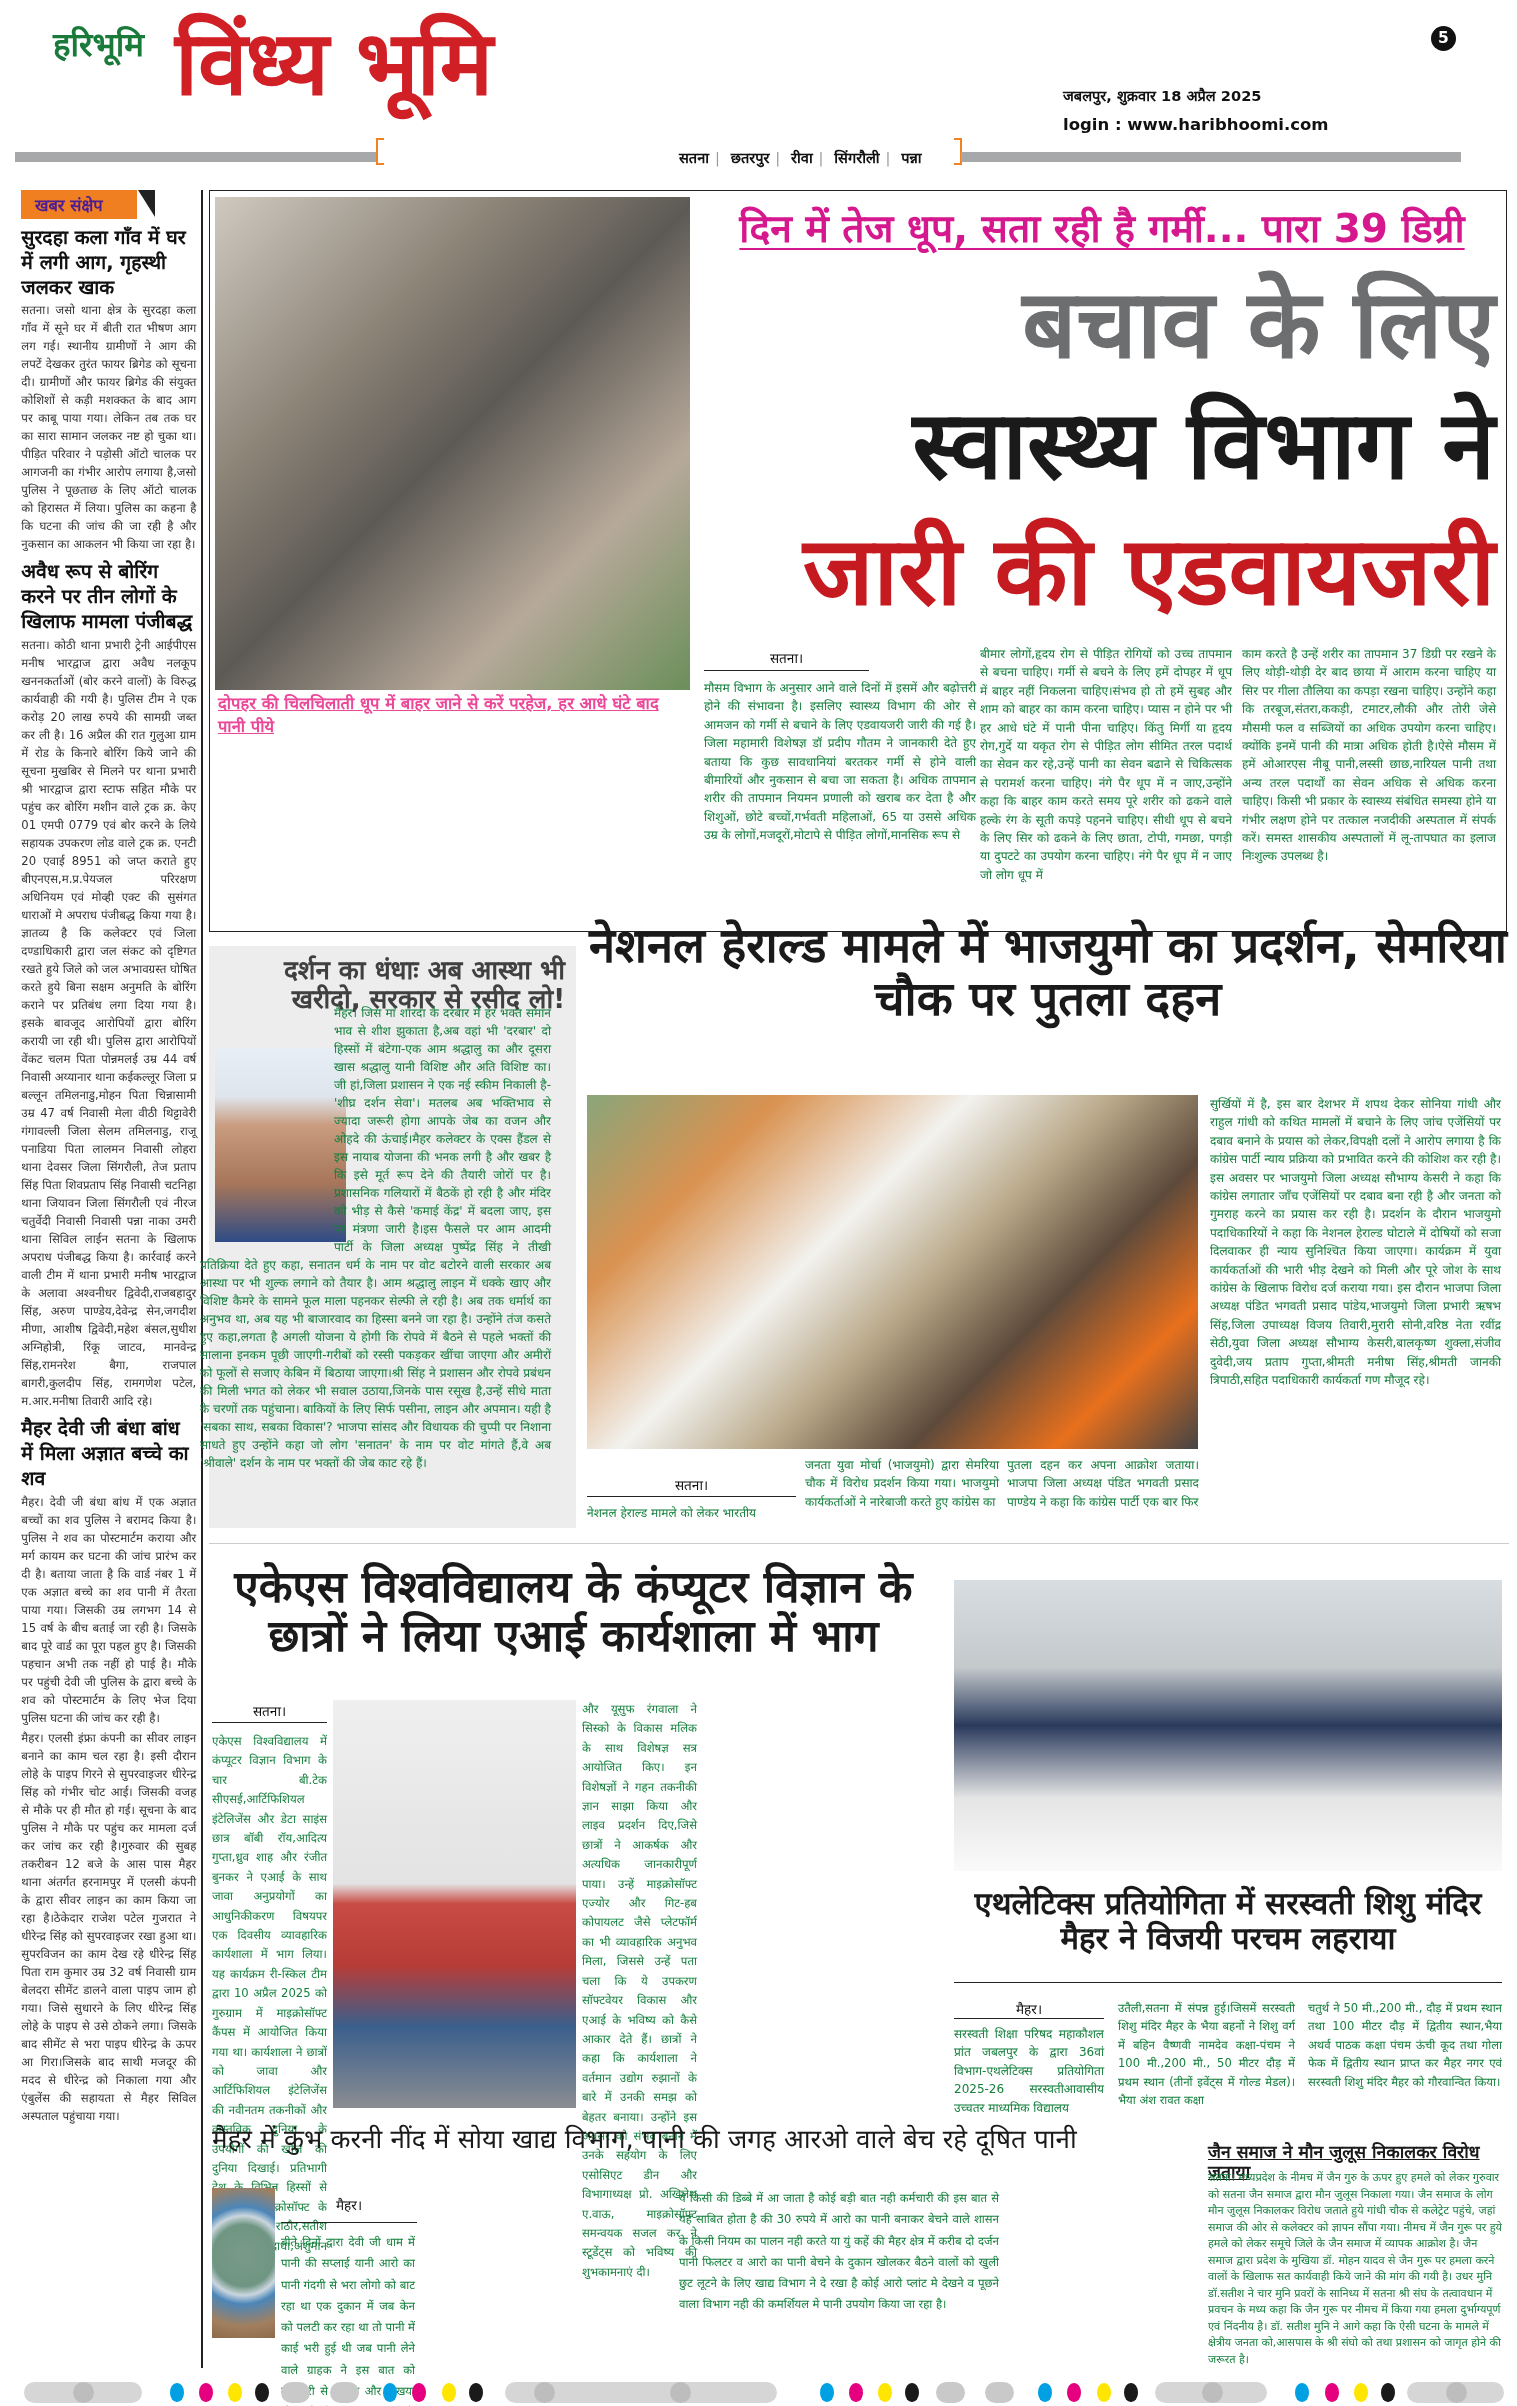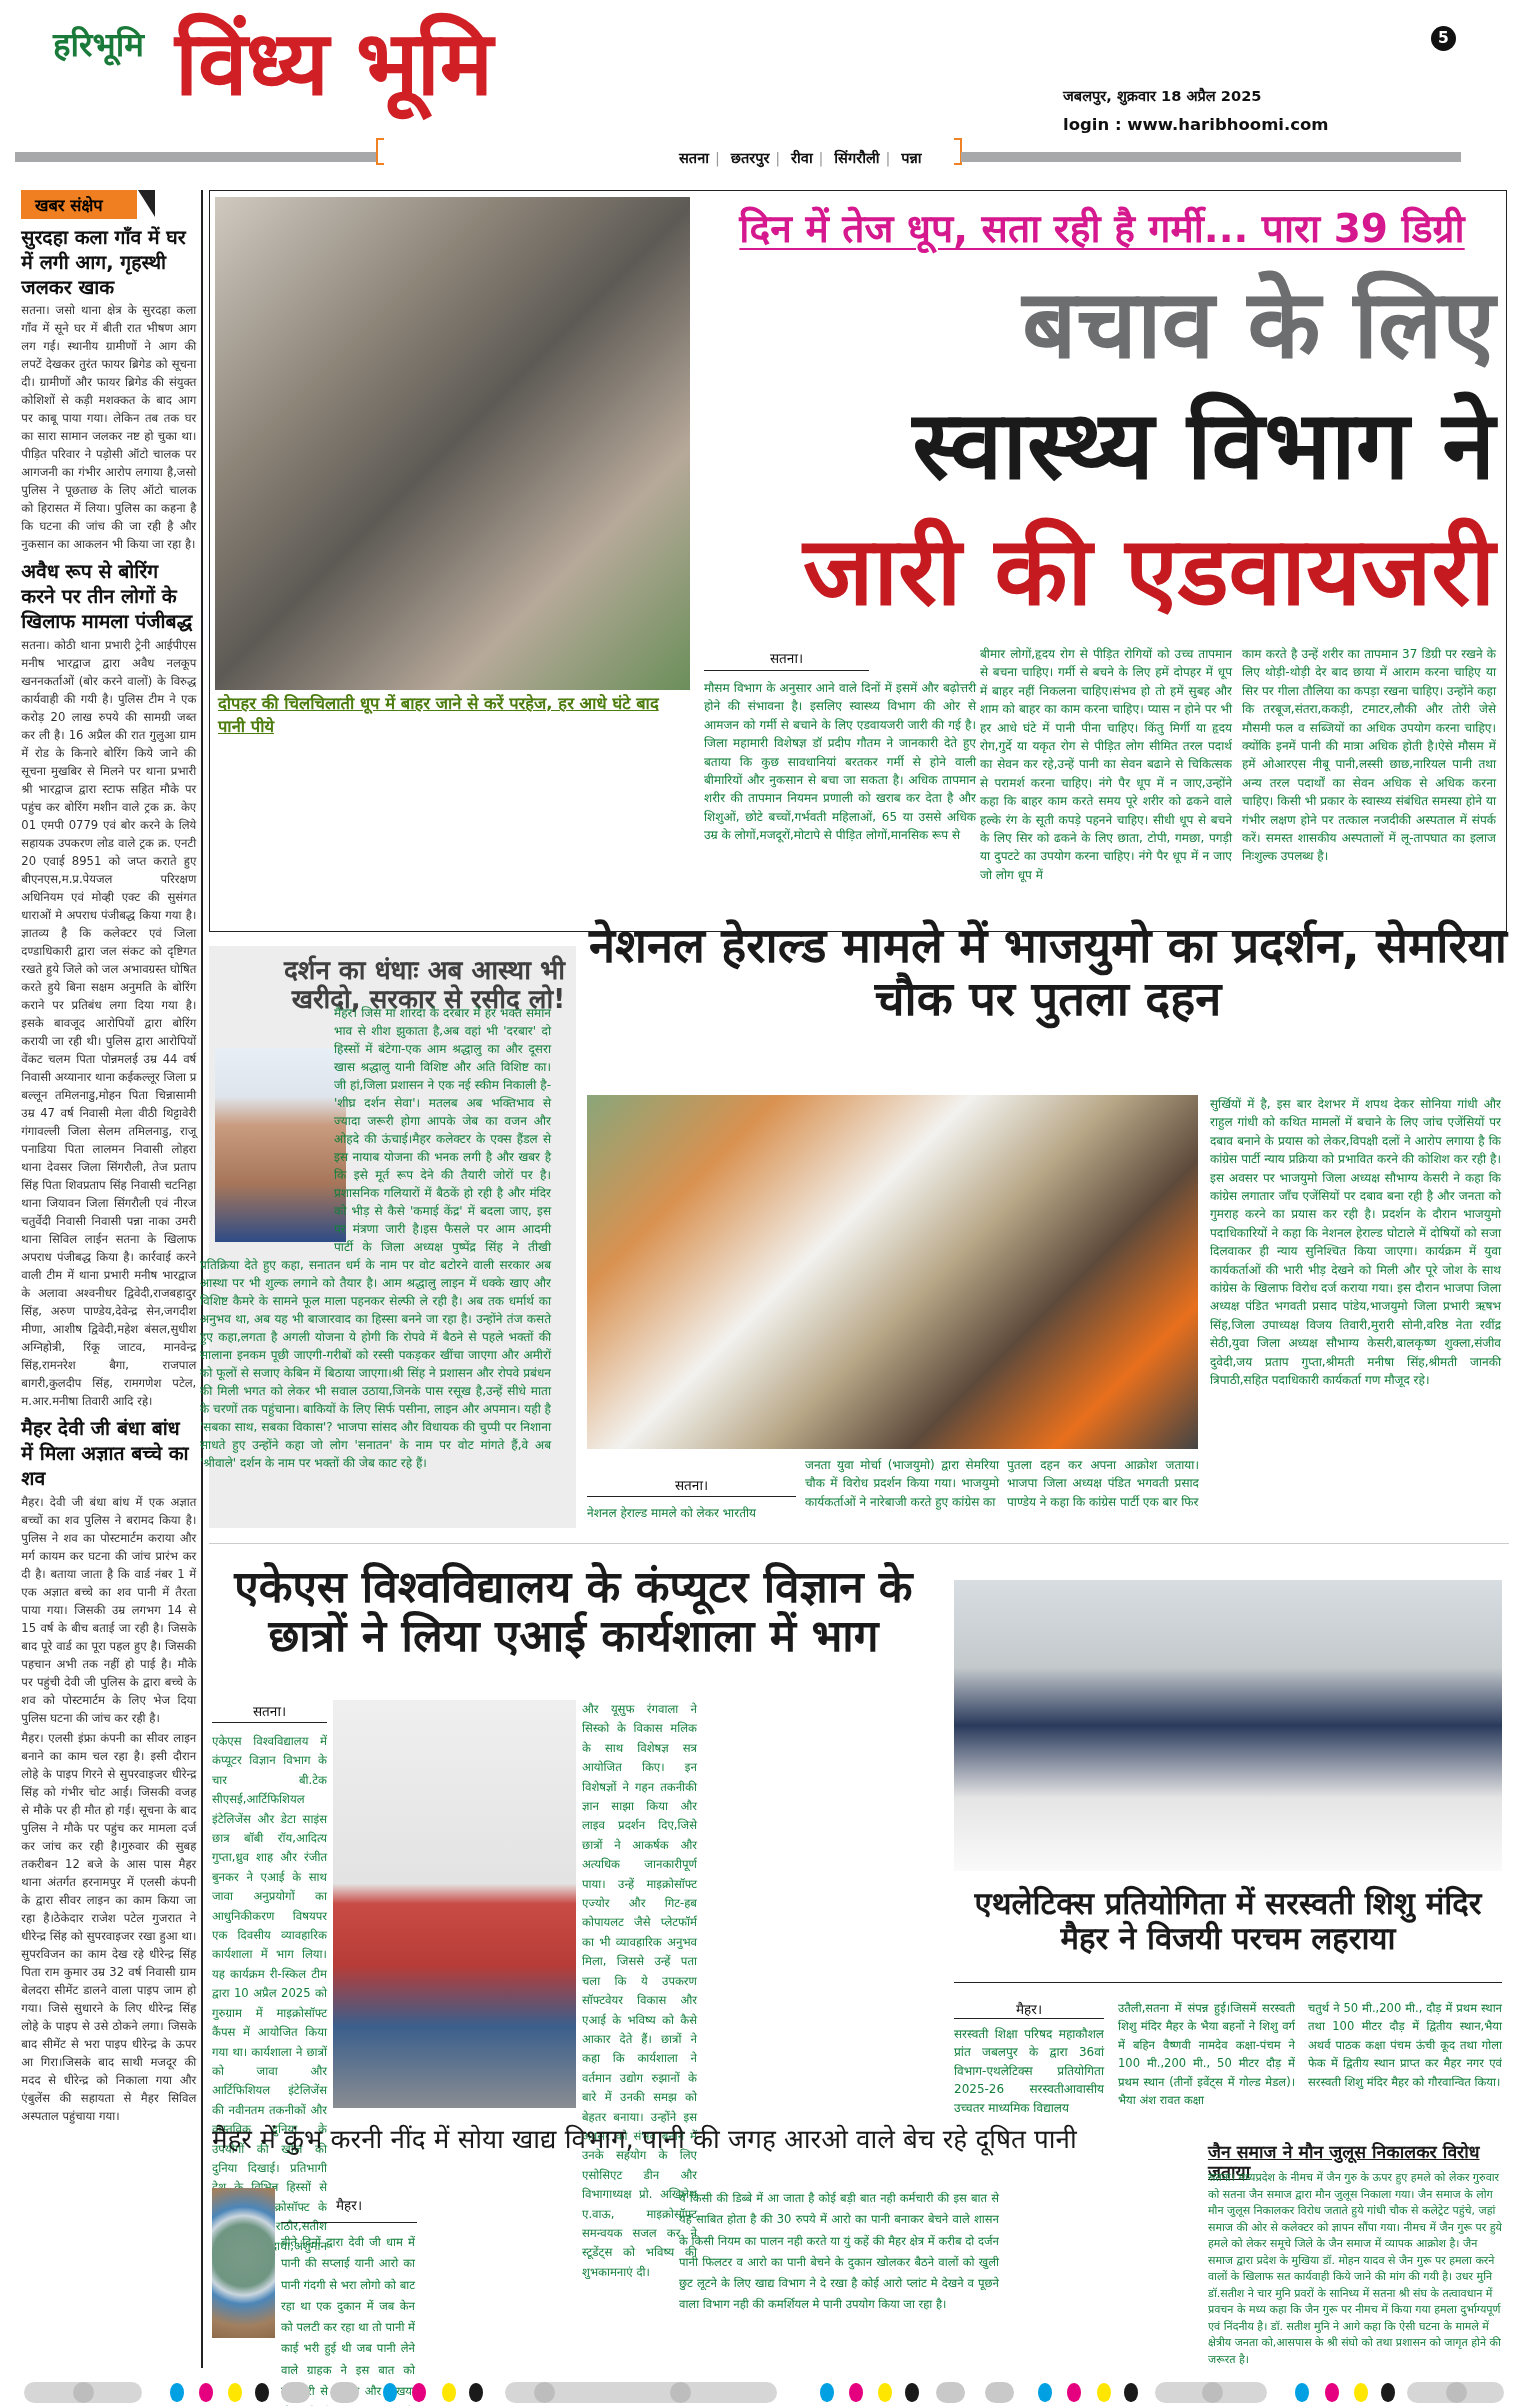--- a/index.html
+++ b/index.html
@@ -11,29 +11,29 @@
 .dateline{left:1063px;top:85px;font-size:14.6px;font-weight:bold;color:#111}
 .login{left:1063px;top:115px;font-size:16.5px;font-weight:bold;color:#111}
 .greybar{height:9.7px;background:#a7a8aa}
 .bracket{width:7.8px;height:27px;border:2.9px solid #f08224}
 .bracket.l{border-right:none}.bracket.r{border-left:none}
 .regions{left:679px;top:147px;font-size:14.6px;font-weight:bold;color:#111}
 .regions span.sep{color:#999;margin:0 5.8px;font-weight:normal}
 .vline{width:1.9px;background:#222}
 .col p,.txt{font-size:12px;line-height:18.4px;color:#15803d}
 .leftcol{left:21.3px;top:190px;width:175px}
-.kicker{background:#f07f21;color:#000000;font-weight:bold;font-size:16.5px;padding:2.9px 13.6px;display:inline-block;position:relative;width:116px}
+.kicker{background:#f07f21;color:#4c1d95;font-weight:bold;font-size:16.5px;padding:2.9px 13.6px;display:inline-block;position:relative;width:116px}
 .kicker:after{content:"";position:absolute;right:-17.5px;top:0;border-top:27px solid #222;border-left:17.5px solid transparent}
 .lh{font-size:19.4px;font-weight:bold;line-height:25px;color:#111;margin-top:5.8px}
 .lbody{font-size:11.6px;line-height:18px;color:#333;margin-top:1.9px;text-align:justify}
 .box1{left:209px;top:190px;width:1298px;height:742px;border:1.9px solid #222}
 .photo{background:linear-gradient(135deg,#cfc9c0 0%,#8d8478 30%,#5d5a55 50%,#b7a99a 75%,#6b8f5a 100%)}
 .pink{color:#d6188e;font-size:39px;font-weight:bold;text-decoration:underline;text-decoration-thickness:1.9px;text-underline-offset:5.8px}
 .big{font-weight:bold;line-height:1}
-.caption-red{color:#4d7c0f;font-weight:bold;font-size:16.5px;text-decoration:underline}
+.caption-red{color:#ec4899;font-weight:bold;font-size:16.5px;text-decoration:underline}
 .greybox{background:#ededed}
 .sectionh{font-weight:bold;color:#111;line-height:1.12}
 .dot{position:absolute;width:13.6px;height:19.4px;border-radius:50%}
 .pill{position:absolute;height:21.3px;border-radius:10.7px;background:#d6d6d6}
 .pill i{position:absolute;top:0;width:21.3px;height:21.3px;border-radius:50%;background:#bdbdbd}
 .rule{height:1px;background:#222}
 .place{font-size:13.6px;text-align:center;color:#111}
 </style>
 </head>
 <body>

